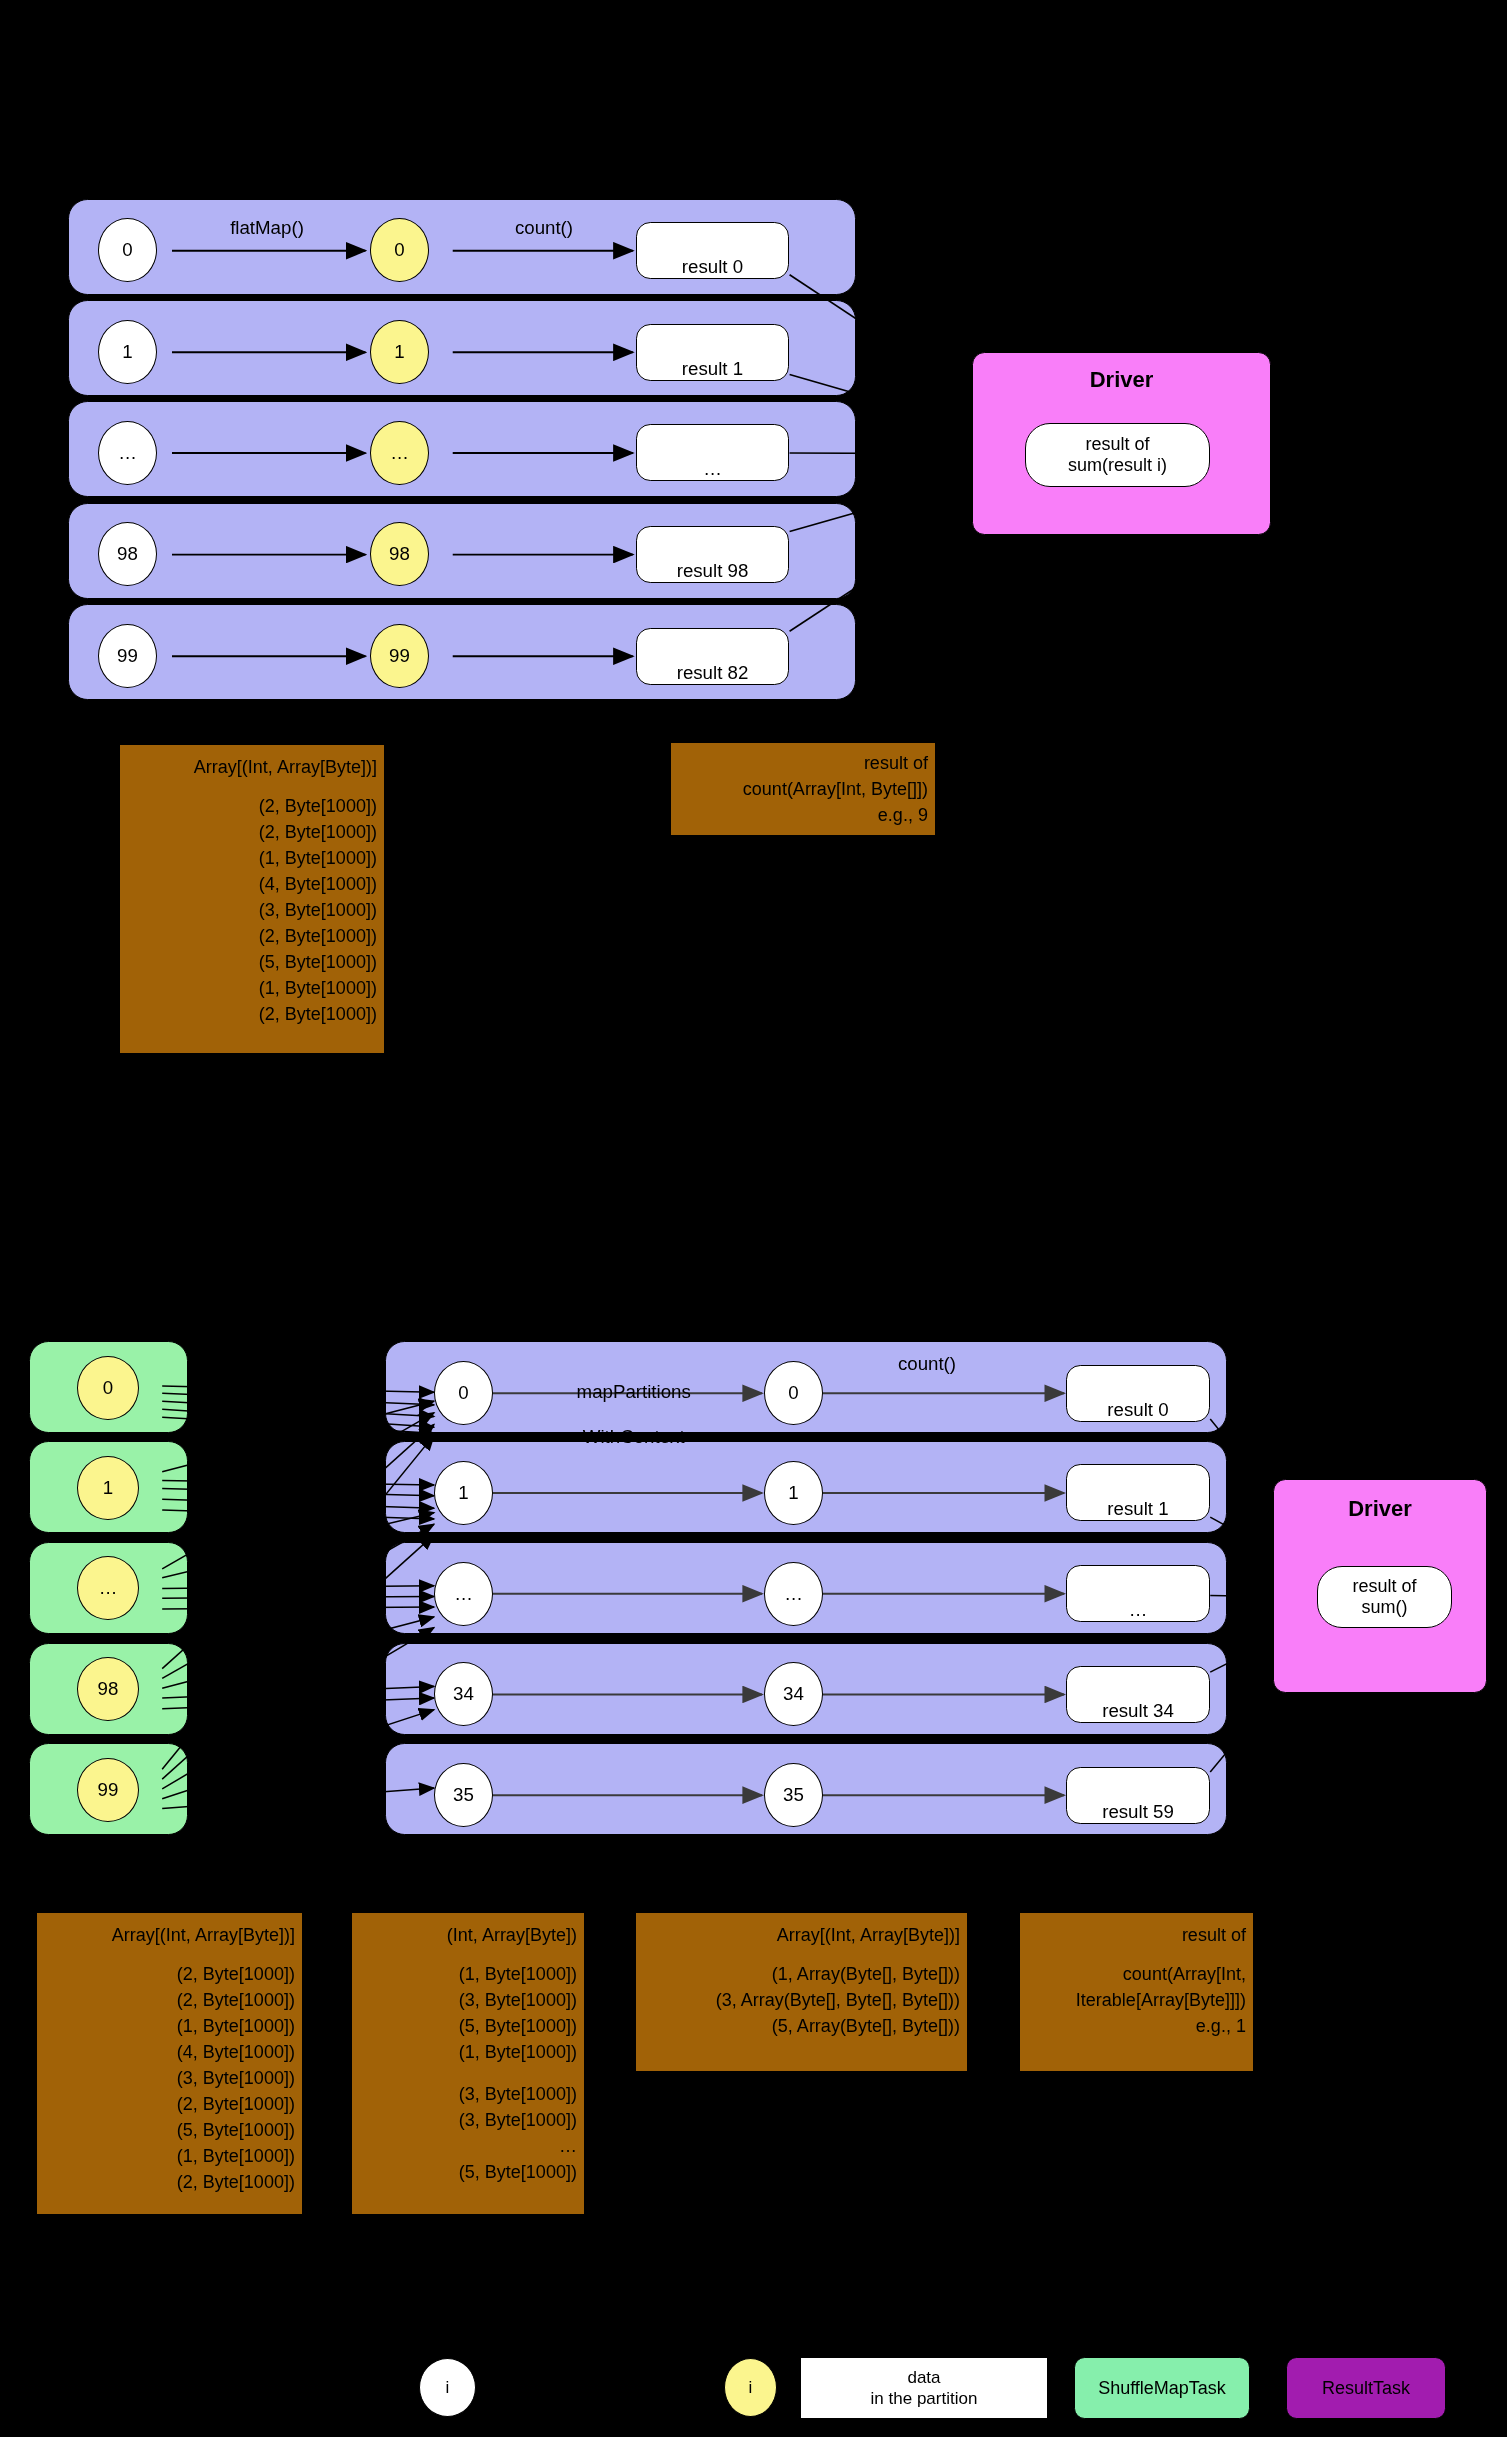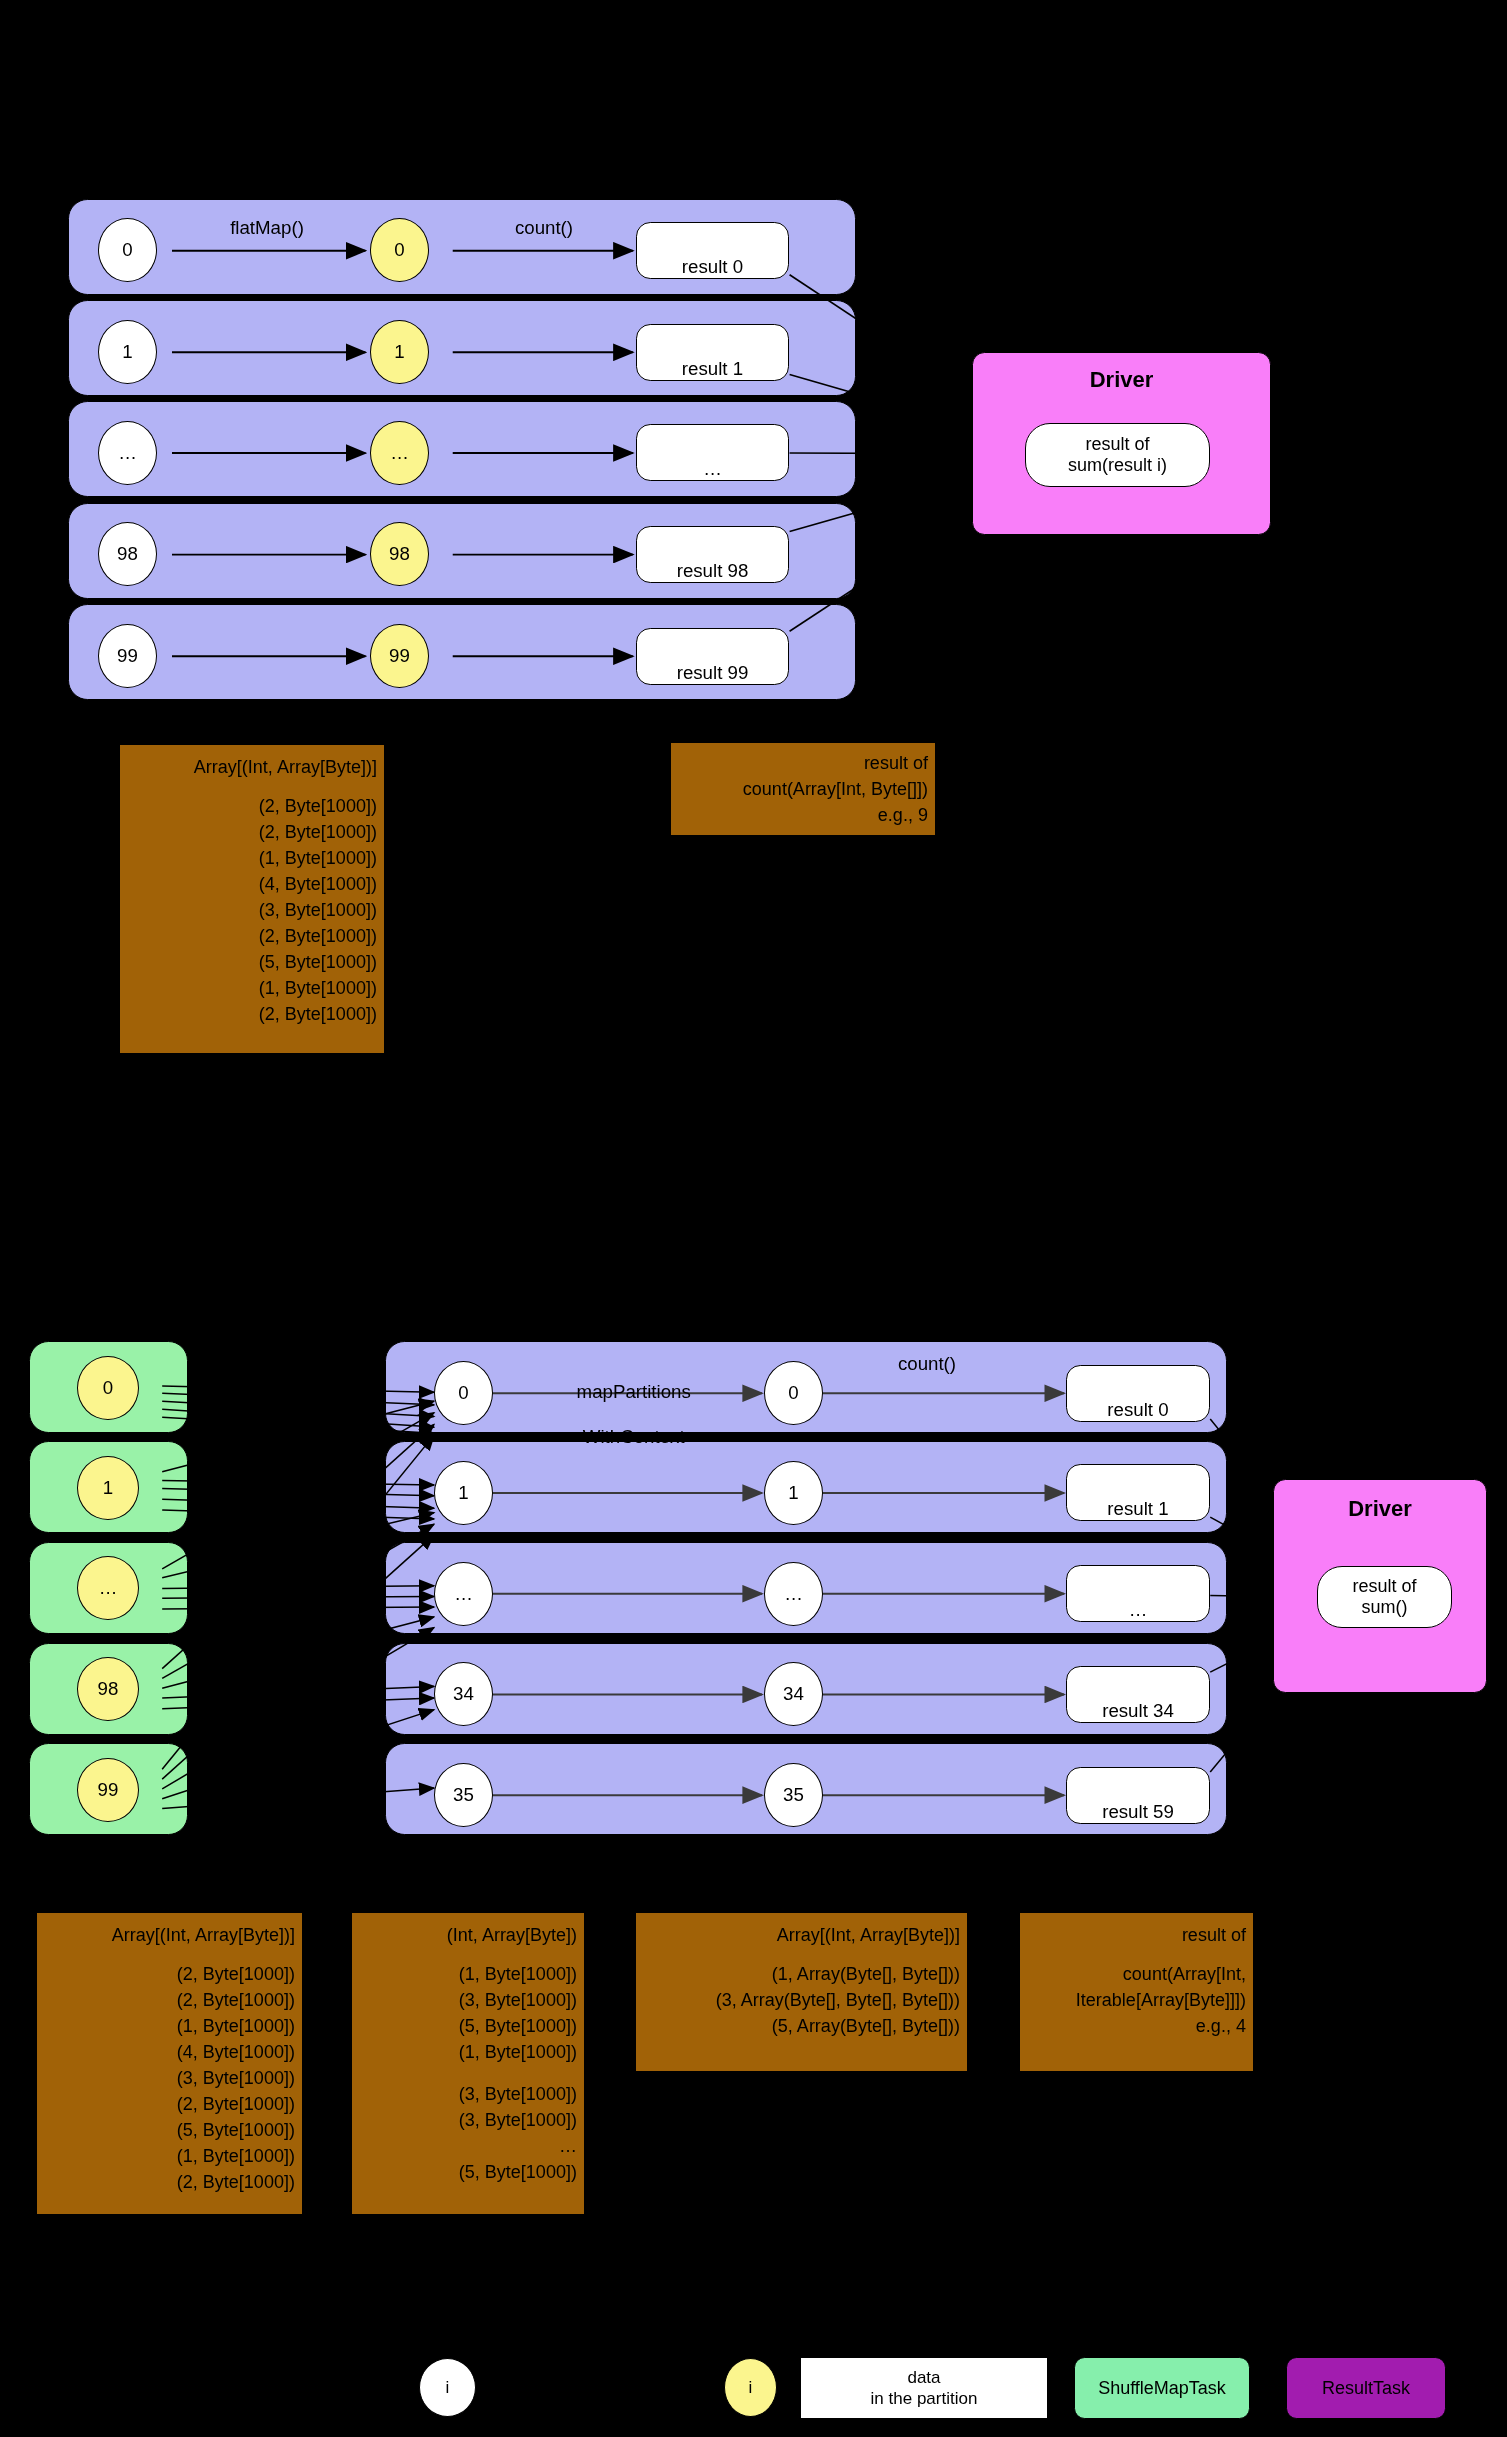--- a/index.html
+++ b/index.html
@@ -138,21 +138,21 @@
     <span>result 98</span>
   </div>
 
 <div class="circ white" style="left:98px;top:624px;width:59px;height:64px;">
     <span>99</span>
   </div>
 <div class="circ yellow" style="left:370px;top:624px;width:59px;height:64px;">
     <span>99</span>
   </div>
 <div class="resbox" style="left:636px;top:628px;width:153px;height:57px;">
-    <span>result 99</span>
+    <span>result 82</span>
   </div>
 
 <div class="driver" style="left:972px;top:352px;width:299px;height:183px;">
   <div class="driver-title" style="top:14.3px;">Driver</div>
   <div class="driver-inner" style="left:52px;top:70px;width:185px;height:64px;">
     <span>result of</span>
     <span>sum(result i)</span>
   </div>
 </div>
 
@@ -361,21 +361,21 @@
   <div class="hdr">Array[(Int, Array[Byte])]</div>
   <div class="ln">(1, Array(Byte[], Byte[]))</div>
   <div class="ln">(3, Array(Byte[], Byte[], Byte[]))</div>
   <div class="ln">(5, Array(Byte[], Byte[]))</div>
 </div>
 
 <div class="tbox" style="left:1019px;top:1912px;width:235px;height:160px;">
   <div class="hdr">result of</div>
   <div class="ln">count(Array[Int,</div>
   <div class="ln">Iterable[Array[Byte]]])</div>
-  <div class="ln">e.g., 4</div>
+  <div class="ln">e.g., 1</div>
 </div>
 
 <div class="lg-circ" style="left:419px;top:2358px;width:57px;height:59px;background:#fff;">
   <span>i</span>
 </div>
 
 <div class="lg-circ" style="left:724px;top:2358px;width:53px;height:59px;background:#fbf58e;">
   <span>i</span>
 </div>
 

